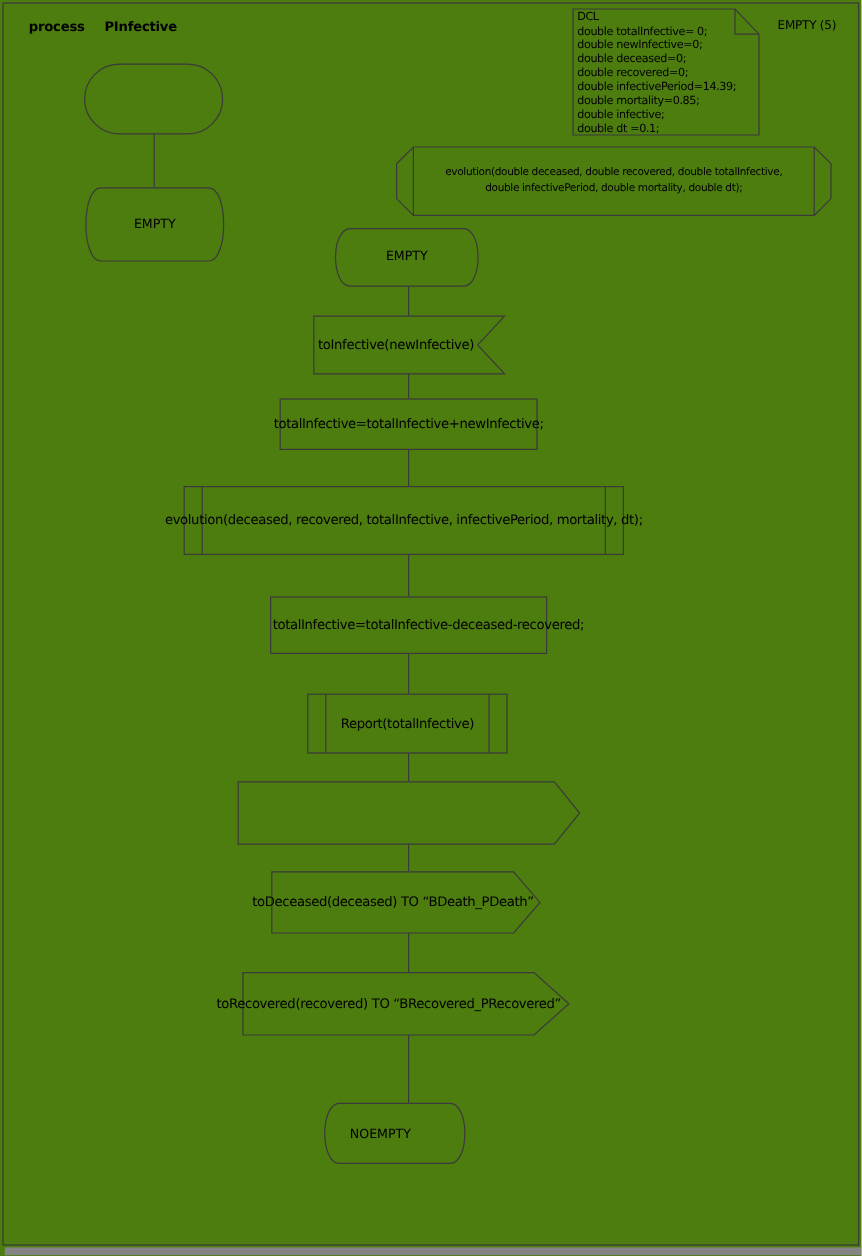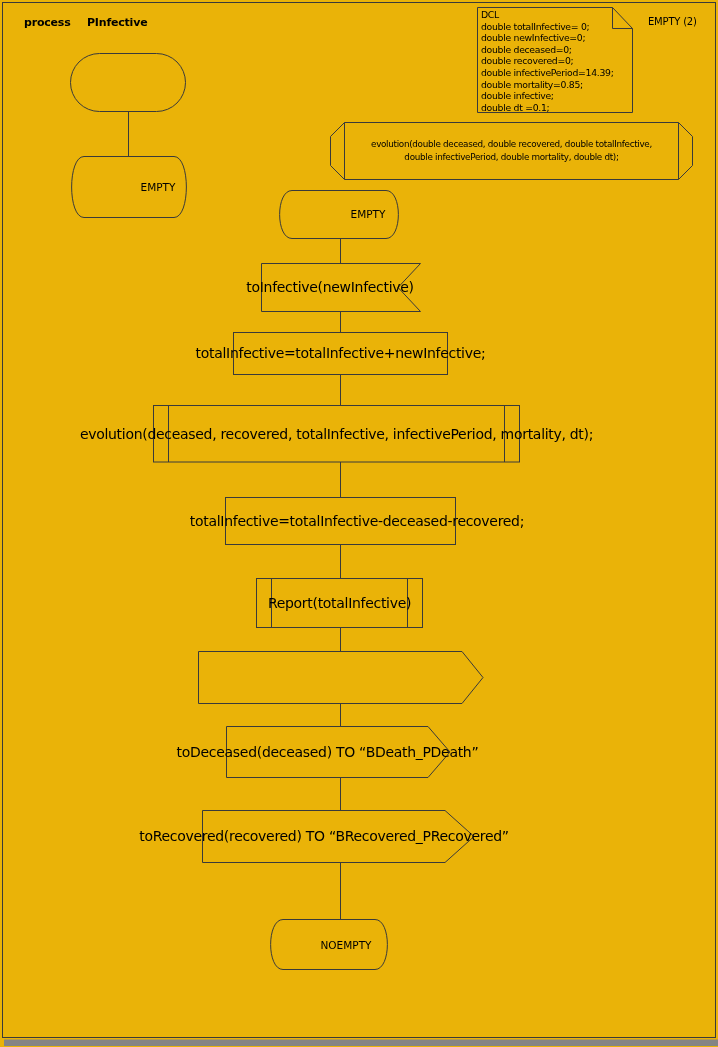--- a/index.html
+++ b/index.html
@@ -1,36 +1,36 @@
 <!DOCTYPE html>
 <html><head>
 <meta charset="utf-8">
 <style>
   html,body{margin:0;padding:0;background:#fff;}
   .page{
-    position:relative;width:718px;height:1047px;background:#eab308;
+    position:relative;width:718px;height:1047px;background:#4d7c0f;
     font-family:"DejaVu Sans","Liberation Sans",sans-serif;color:#000;overflow:hidden;
   }
   svg.layer{position:absolute;left:0;top:0;width:718px;height:1047px;}
   .lbl{
     position:absolute;display:flex;align-items:center;justify-content:center;
-    font-size:14px;letter-spacing:-0.3px;white-space:nowrap;text-align:center;color:#000;
+    font-size:11px;letter-spacing:-0.3px;white-space:nowrap;text-align:center;color:#000;
   }
   .hdr{position:absolute;font-weight:bold;font-size:11px;letter-spacing:-0.2px;white-space:nowrap;}
   .pagelbl{position:absolute;font-size:10px;letter-spacing:-0.2px;white-space:nowrap;}
   .dcl{
     position:absolute;left:481px;top:9px;width:150px;
     font-size:9.3px;line-height:11.6px;letter-spacing:-0.3px;white-space:nowrap;
   }
   .decl{
     position:absolute;left:345px;top:122px;width:333px;height:58px;
     display:flex;flex-direction:column;align-items:center;justify-content:center;
     font-size:8.8px;letter-spacing:-0.3px;white-space:nowrap;text-align:center;line-height:13px;
   }
-  .statelbl{font-size:10.5px;letter-spacing:0;padding-left:29px;}
+  .statelbl{font-size:10.5px;letter-spacing:0;}
 </style>
 </head>
 <body>
 
 <div class="page">
 
   <svg class="layer" viewBox="0 0 718 1047">
     <g fill="none" stroke="#3a3a3a" stroke-width="1">
 
       <rect x="2.5" y="2.5" width="713" height="1035"></rect>
@@ -78,21 +78,21 @@
 
       <polygon points="202.5,810.5 445,810.5 474,836.5 445,862.5 202.5,862.5"></polygon>
       <line x1="340.5" y1="862.5" x2="340.5" y2="919"></line>
 
       <path d="M 283,919.5 H 375 C 391.5,919.5 391.5,969.5 375,969.5 H 283 C 266.5,969.5 266.5,919.5 283,919.5 Z"></path>
     </g>
   </svg>
 
   <div class="hdr" style="left:24px;top:16px;">process</div>
   <div class="hdr" style="left:87px;top:16px;">PInfective</div>
-  <div class="pagelbl" style="left:648px;top:16px;">EMPTY (2)</div>
+  <div class="pagelbl" style="left:648px;top:16px;">EMPTY (5)</div>
 
   <div class="dcl">
     <div>DCL</div>
     <div>double totalInfective= 0;</div>
     <div>double newInfective=0;</div>
     <div>double deceased=0;</div>
     <div>double recovered=0;</div>
     <div>double infectivePeriod=14.39;</div>
     <div>double mortality=0.85;</div>
     <div>double infective;</div>

